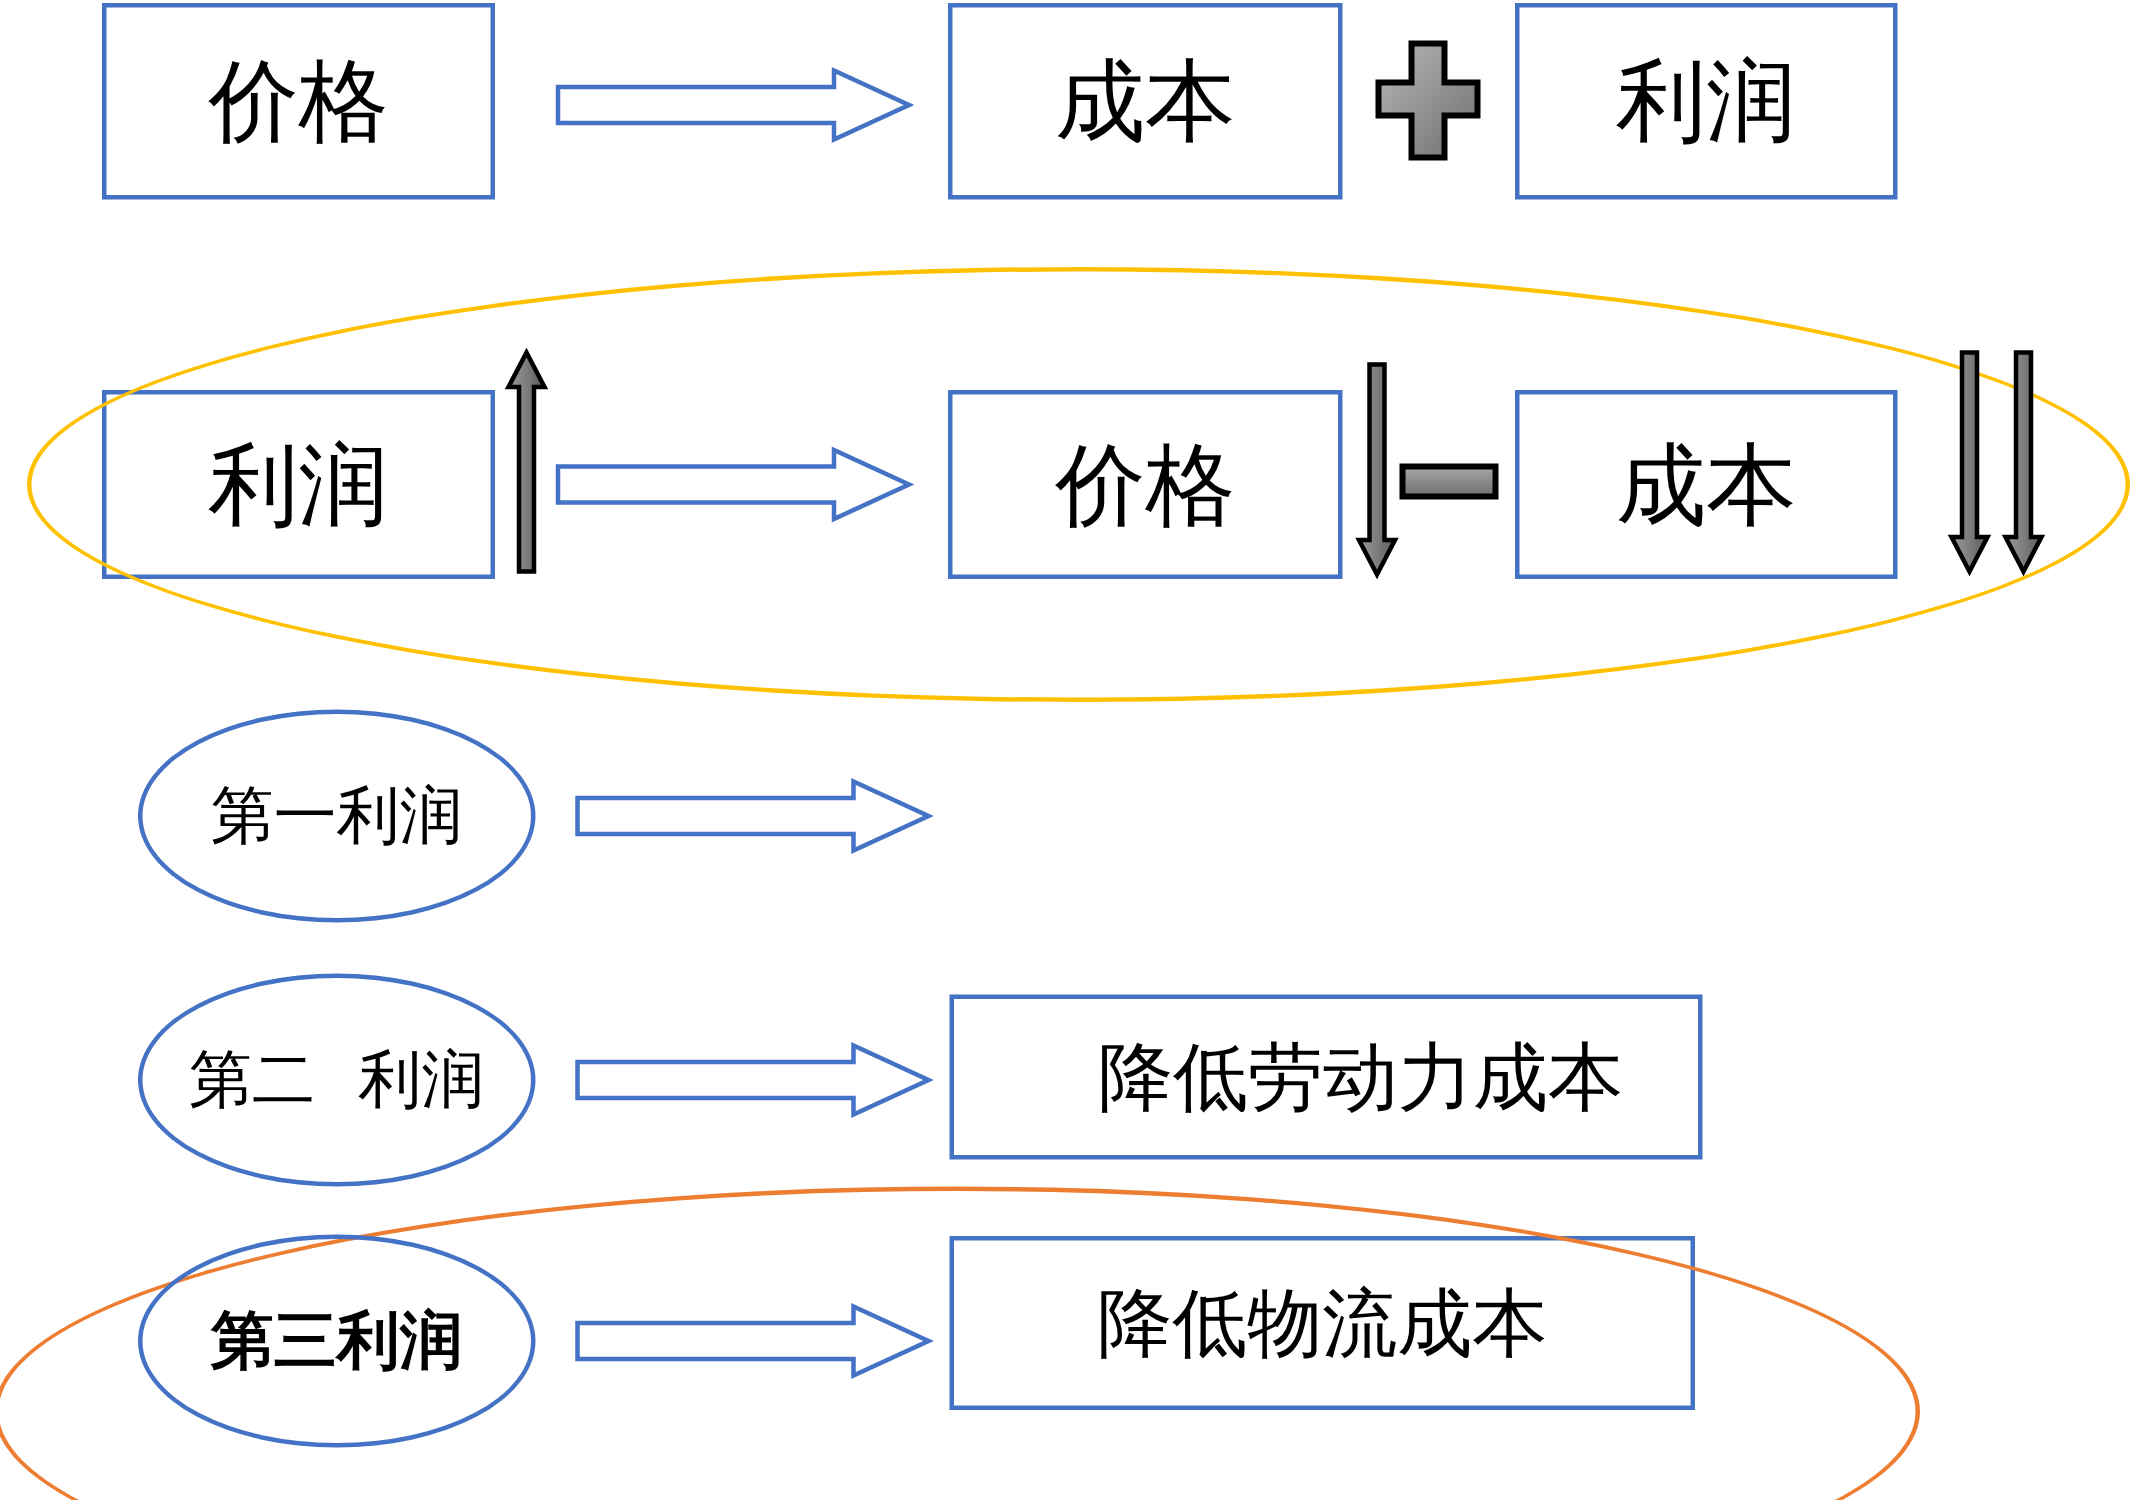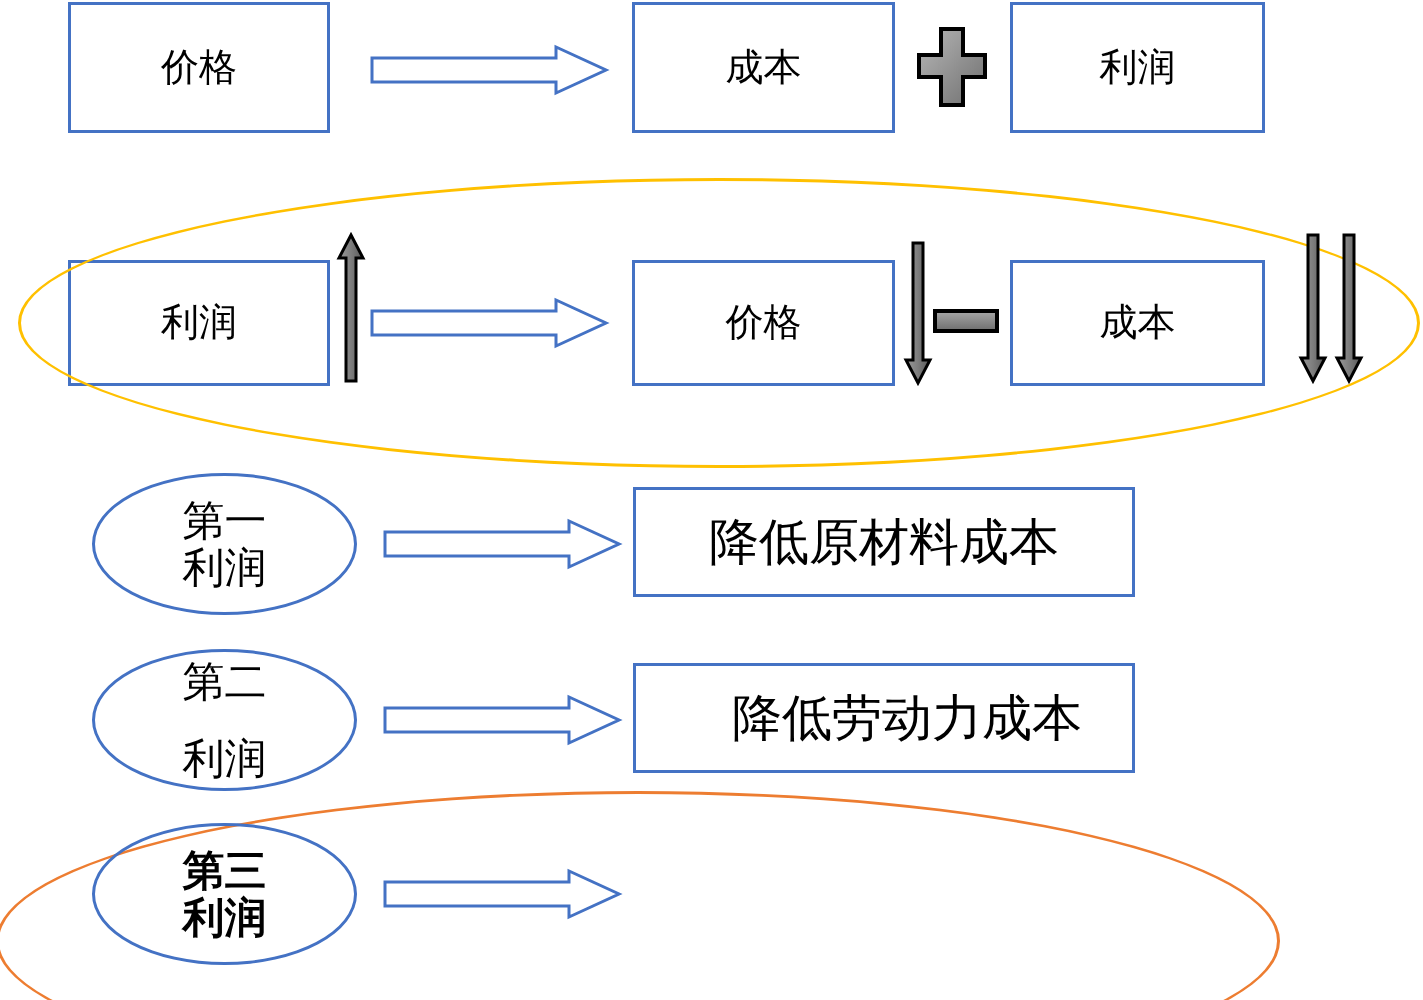--- a/index.html
+++ b/index.html
@@ -22,31 +22,31 @@
     box-sizing: border-box;
     border: 3px solid #4472C4;
     background: #ffffff;
     display: flex;
     align-items: center;
     justify-content: center;
     color: #000000;
     line-height: 1.05;
     white-space: nowrap;
   }
-  .box-lg { font-size: 38px; justify-content: center; }
+  .box-lg { font-size: 60px; justify-content: center; }
   .box-md { font-size: 50px; }
 
   .ellipse-node {
     position: absolute;
     box-sizing: border-box;
     border: 3px solid #4472C4;
     border-radius: 50%;
     background: transparent;
     display: flex;
-    flex-direction: column;
+    flex-direction: row;
     align-items: center;
     justify-content: center;
     color: #000000;
     font-size: 42px;
     line-height: 1.12;
     z-index: 4;
   }
   .ellipse-node span { display: block; }
 
   .big-ellipse {
@@ -161,23 +161,20 @@
 
   <div class="ellipse-node" style="left:92px; top:473px; width:265px; height:142px;">
     <span class="txt">第一</span>
     <span class="txt">利润</span>
   </div>
 
   <svg class="arrow-svg" style="left:383px; top:518px;" width="240" height="52" viewBox="0 0 240 52">
     <polygon points="2,14 186,14 186,3 236,26 186,49 186,38 2,38" fill="#ffffff" stroke="#4472C4" stroke-width="3" stroke-linejoin="miter"></polygon>
   </svg>
 
-  <div class="box box-md" style="left:633px; top:487px; width:502px; height:110px;">
-    <span class="txt">降低原材料成本</span>
-  </div>
 
   <div class="ellipse-node" style="left:92px; top:649px; width:265px; height:142px;gap:29px;">
     <span class="txt">第二</span>
     <span class="txt">利润</span>
   </div>
 
   <svg class="arrow-svg" style="left:383px; top:694px;" width="240" height="52" viewBox="0 0 240 52">
     <polygon points="2,14 186,14 186,3 236,26 186,49 186,38 2,38" fill="#ffffff" stroke="#4472C4" stroke-width="3" stroke-linejoin="miter"></polygon>
   </svg>
 
@@ -189,14 +186,17 @@
 
   <div class="ellipse-node" style="left:92px; top:823px; width:265px; height:142px;font-weight:bold;">
     <span class="txt">第三</span>
     <span class="txt">利润</span>
   </div>
 
   <svg class="arrow-svg" style="left:383px; top:868px;" width="240" height="52" viewBox="0 0 240 52">
     <polygon points="2,14 186,14 186,3 236,26 186,49 186,38 2,38" fill="#ffffff" stroke="#4472C4" stroke-width="3" stroke-linejoin="miter"></polygon>
   </svg>
 
+  <div class="box box-md" style="left:633px; top:824px; width:497px; height:116px;">
+    <span class="txt">降低物流成本</span>
+  </div>
 
 </div>
 
 </body></html>

